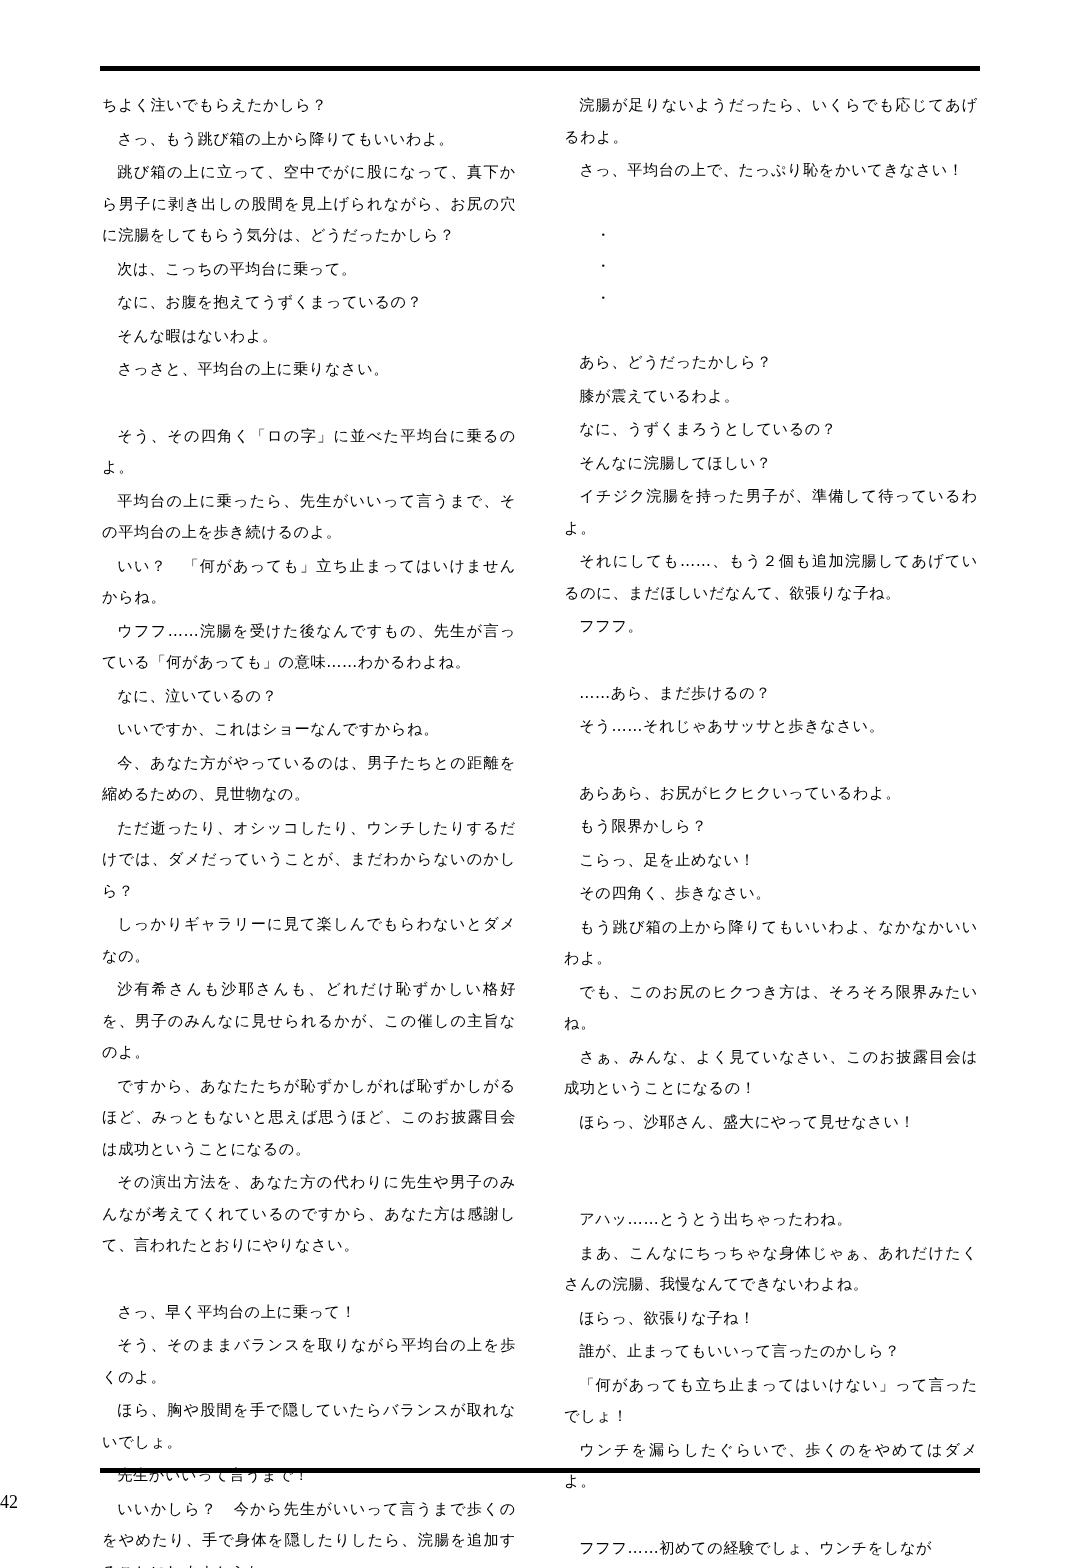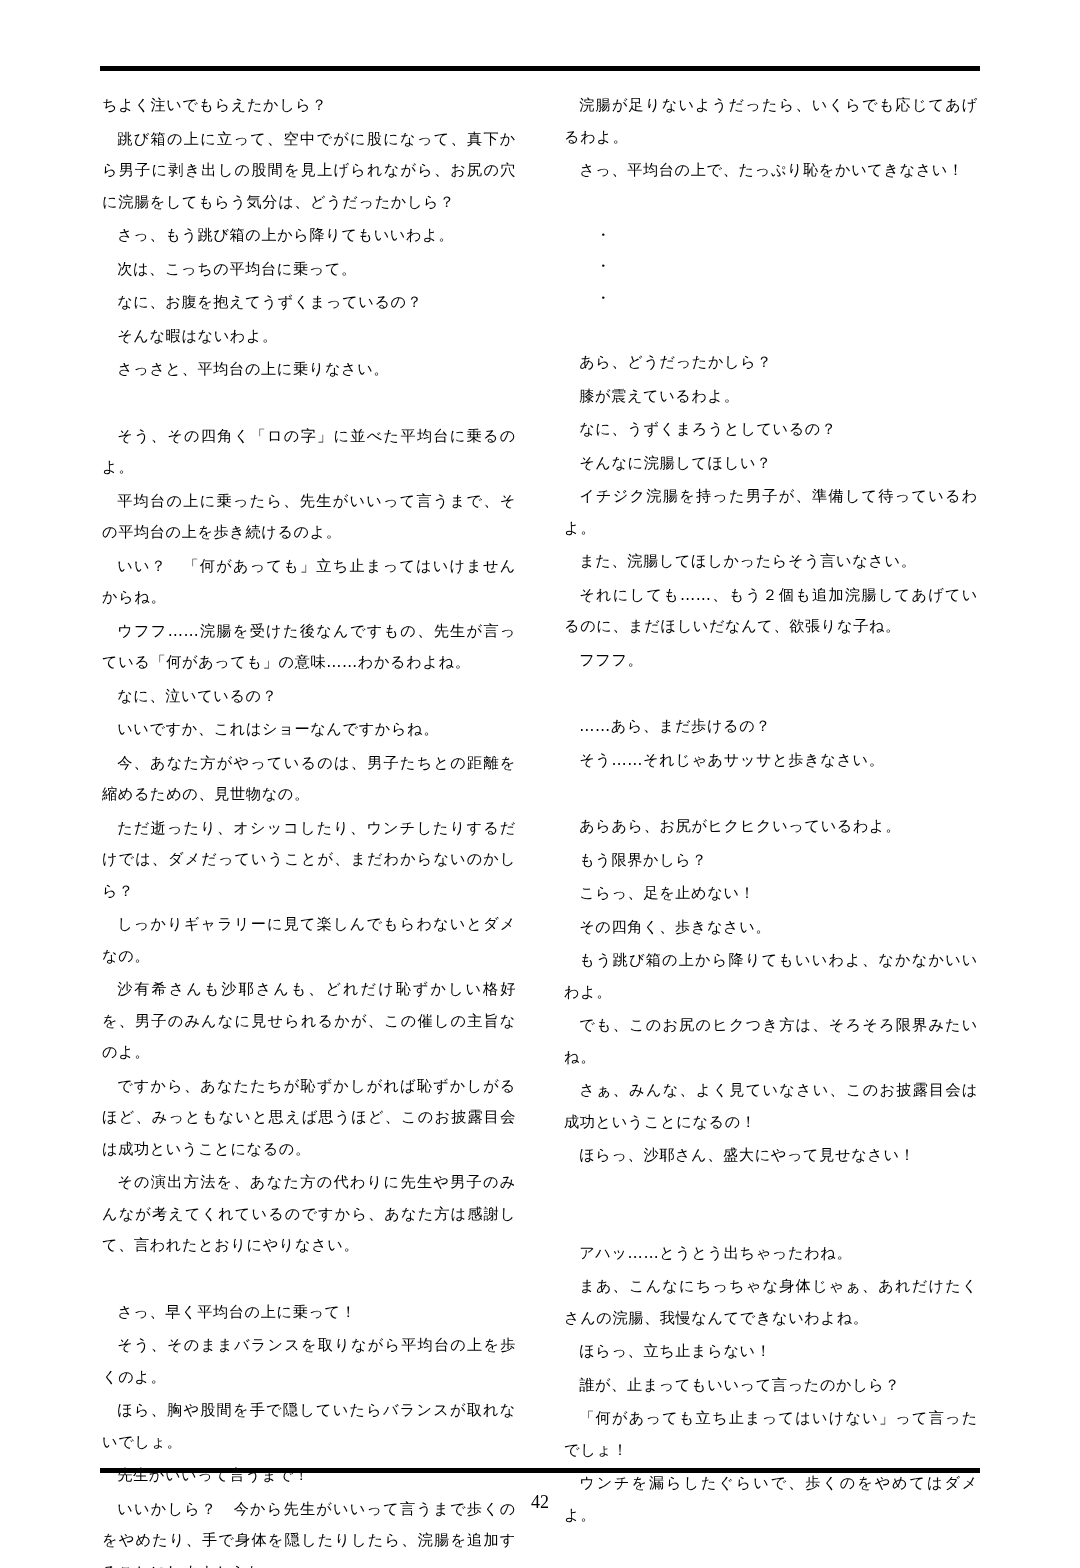--- a/index.html
+++ b/index.html
@@ -57,37 +57,36 @@
     padding-left: 2.2em;
     line-height: 31.5px;
     font-size: 15.2px;
   }
   .dots div { height: 31.5px; }
   .pageno {
     position: absolute;
     top: 1492px;
     left: 0;
     width: 1080px;
-    text-align: center;
     font-size: 18px;
     font-family: "Liberation Serif", serif;
   }
 </style>
 </head>
 <body>
 
 <div id="page">
   <div class="rule top"></div>
   <div class="rule bottom"></div>
 
   <div class="columns">
     <div class="col" id="col-left">
         <p class="noindent">ちよく注いでもらえたかしら？</p>
+        <p>さっ、もう跳び箱の上から降りてもいいわよ。</p>
         <p>跳び箱の上に立って、空中でがに股になって、真下から男子に剥き出しの股間を見上げられながら、お尻の穴に浣腸をしてもらう気分は、どうだったかしら？</p>
-        <p>さっ、もう跳び箱の上から降りてもいいわよ。</p>
         <p>次は、こっちの平均台に乗って。</p>
         <p>なに、お腹を抱えてうずくまっているの？</p>
         <p>そんな暇はないわよ。</p>
         <p>さっさと、平均台の上に乗りなさい。</p>
         <div class="gap"></div>
         <p>そう、その四角く「ロの字」に並べた平均台に乗るのよ。</p>
         <p>平均台の上に乗ったら、先生がいいって言うまで、その平均台の上を歩き続けるのよ。</p>
         <p>いい？　「何があっても」立ち止まってはいけませんからね。</p>
         <p>ウフフ……浣腸を受けた後なんですもの、先生が言っている「何があっても」の意味……わかるわよね。</p>
         <p>なに、泣いているの？</p>
@@ -113,40 +112,39 @@
           <div>・</div>
           <div>・</div>
           <div>・</div>
         </div>
         <div class="gap"></div>
         <p>あら、どうだったかしら？</p>
         <p>膝が震えているわよ。</p>
         <p>なに、うずくまろうとしているの？</p>
         <p>そんなに浣腸してほしい？</p>
         <p>イチジク浣腸を持った男子が、準備して待っているわよ。</p>
-        <p>また、浣腸してほしかったらそう言いなさい。</p>
         <p>それにしても……、もう２個も追加浣腸してあげているのに、まだほしいだなんて、欲張りな子ね。</p>
         <p>フフフ。</p>
         <div class="gap"></div>
         <p>……あら、まだ歩けるの？</p>
         <p>そう……それじゃあサッサと歩きなさい。</p>
         <div class="gap"></div>
         <p>あらあら、お尻がヒクヒクいっているわよ。</p>
         <p>もう限界かしら？</p>
         <p>こらっ、足を止めない！</p>
         <p>その四角く、歩きなさい。</p>
         <p>もう跳び箱の上から降りてもいいわよ、なかなかいいわよ。</p>
         <p>でも、このお尻のヒクつき方は、そろそろ限界みたいね。</p>
         <p>さぁ、みんな、よく見ていなさい、このお披露目会は成功ということになるの！</p>
         <p>ほらっ、沙耶さん、盛大にやって見せなさい！</p>
         <div class="gap"></div>
         <div class="gap"></div>
         <p>アハッ……とうとう出ちゃったわね。</p>
         <p>まあ、こんなにちっちゃな身体じゃぁ、あれだけたくさんの浣腸、我慢なんてできないわよね。</p>
-        <p>ほらっ、立ち止まらない！</p>
+        <p>ほらっ、欲張りな子ね！</p>
         <p>誰が、止まってもいいって言ったのかしら？</p>
         <p>「何があっても立ち止まってはいけない」って言ったでしょ！</p>
         <p>ウンチを漏らしたぐらいで、歩くのをやめてはダメよ。</p>
         <div class="gap"></div>
         <p>フフフ……初めての経験でしょ、ウンチをしなが</p>
       </div>
   </div>
 
   <div class="pageno">42</div>
 </div>

